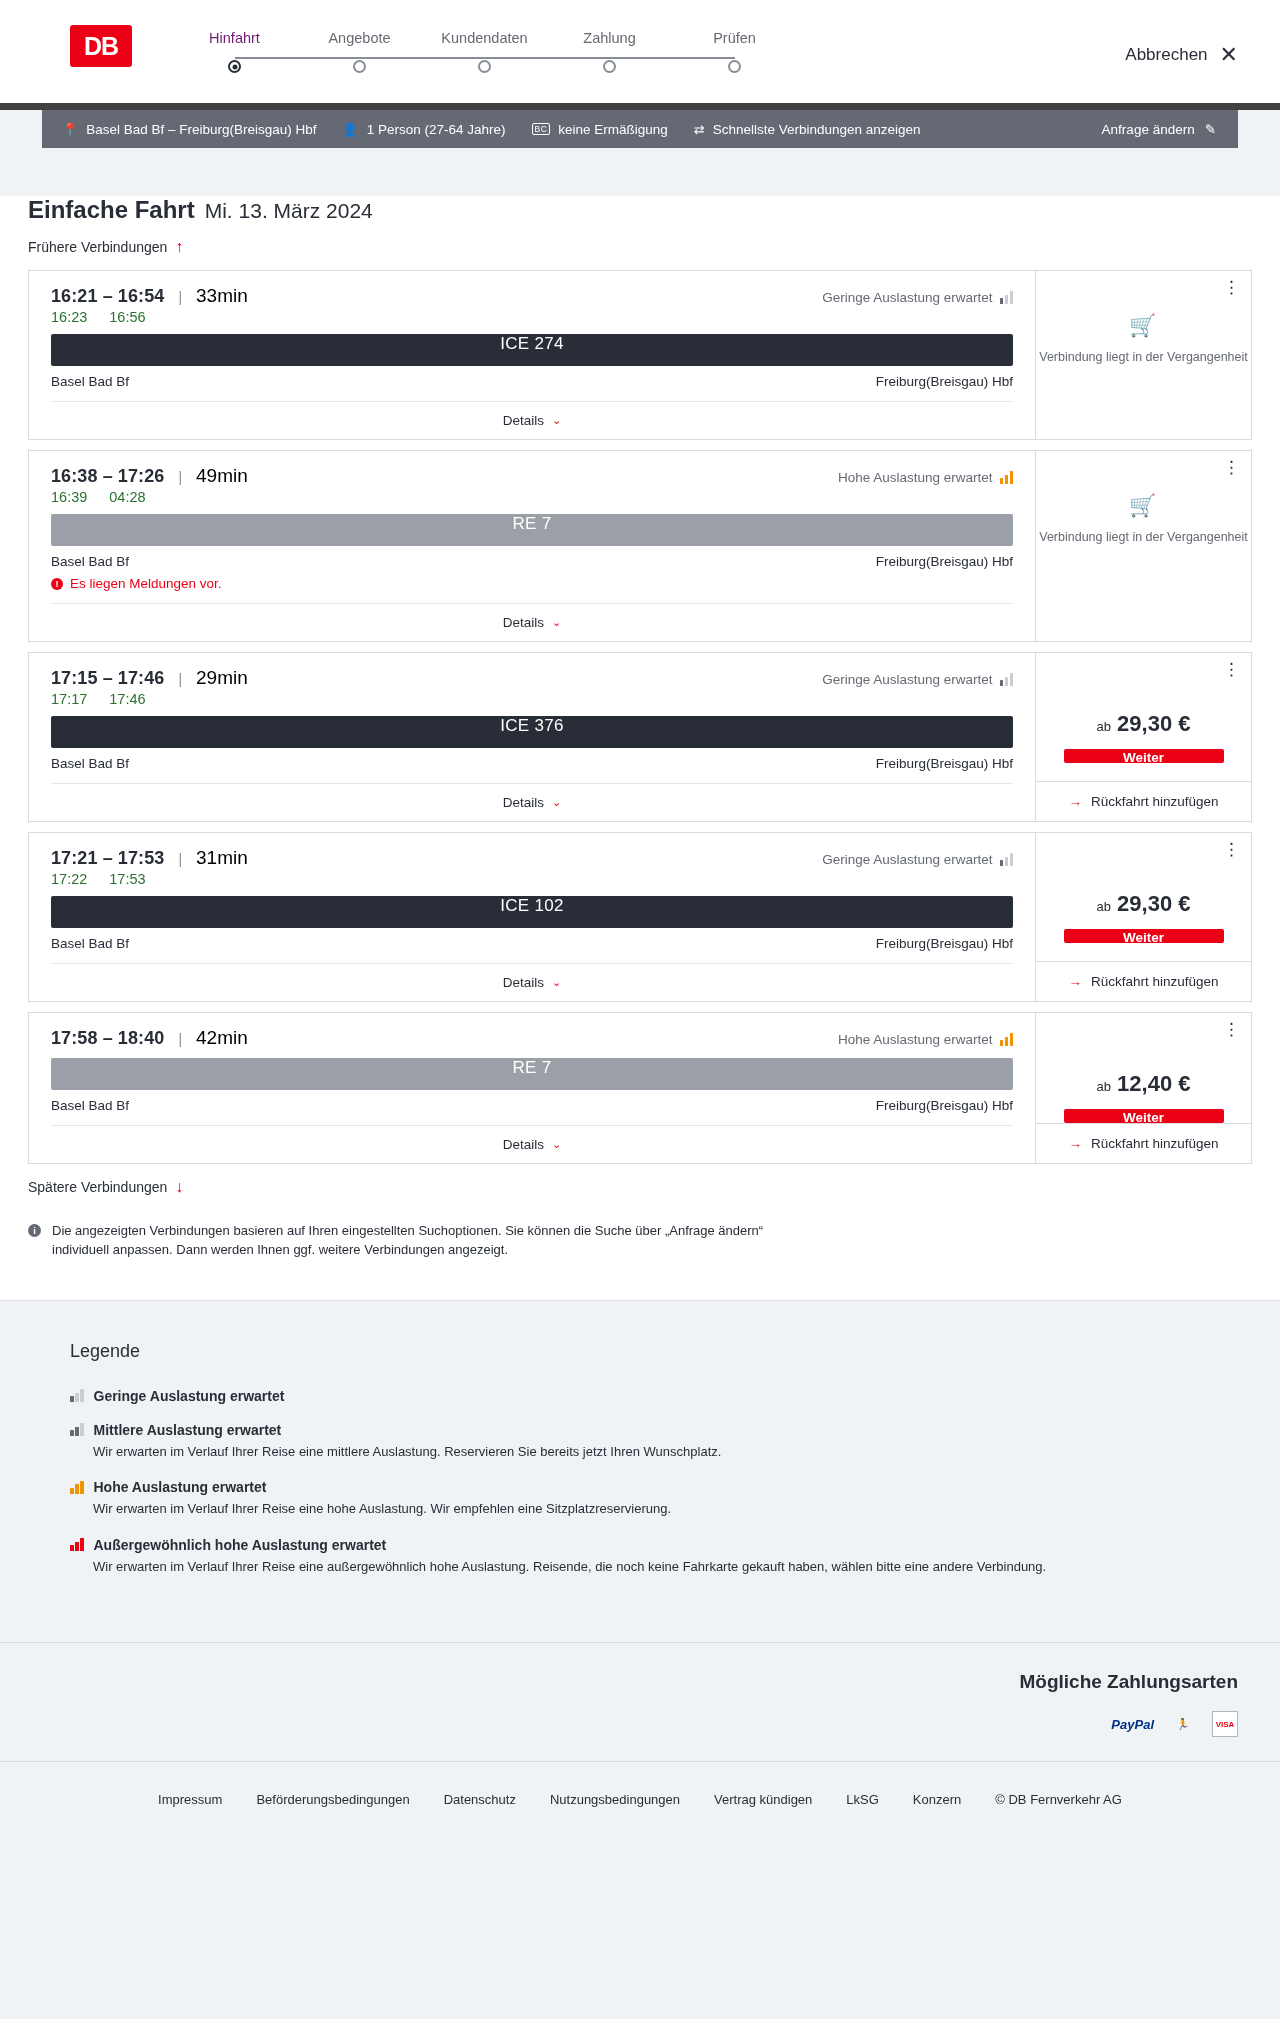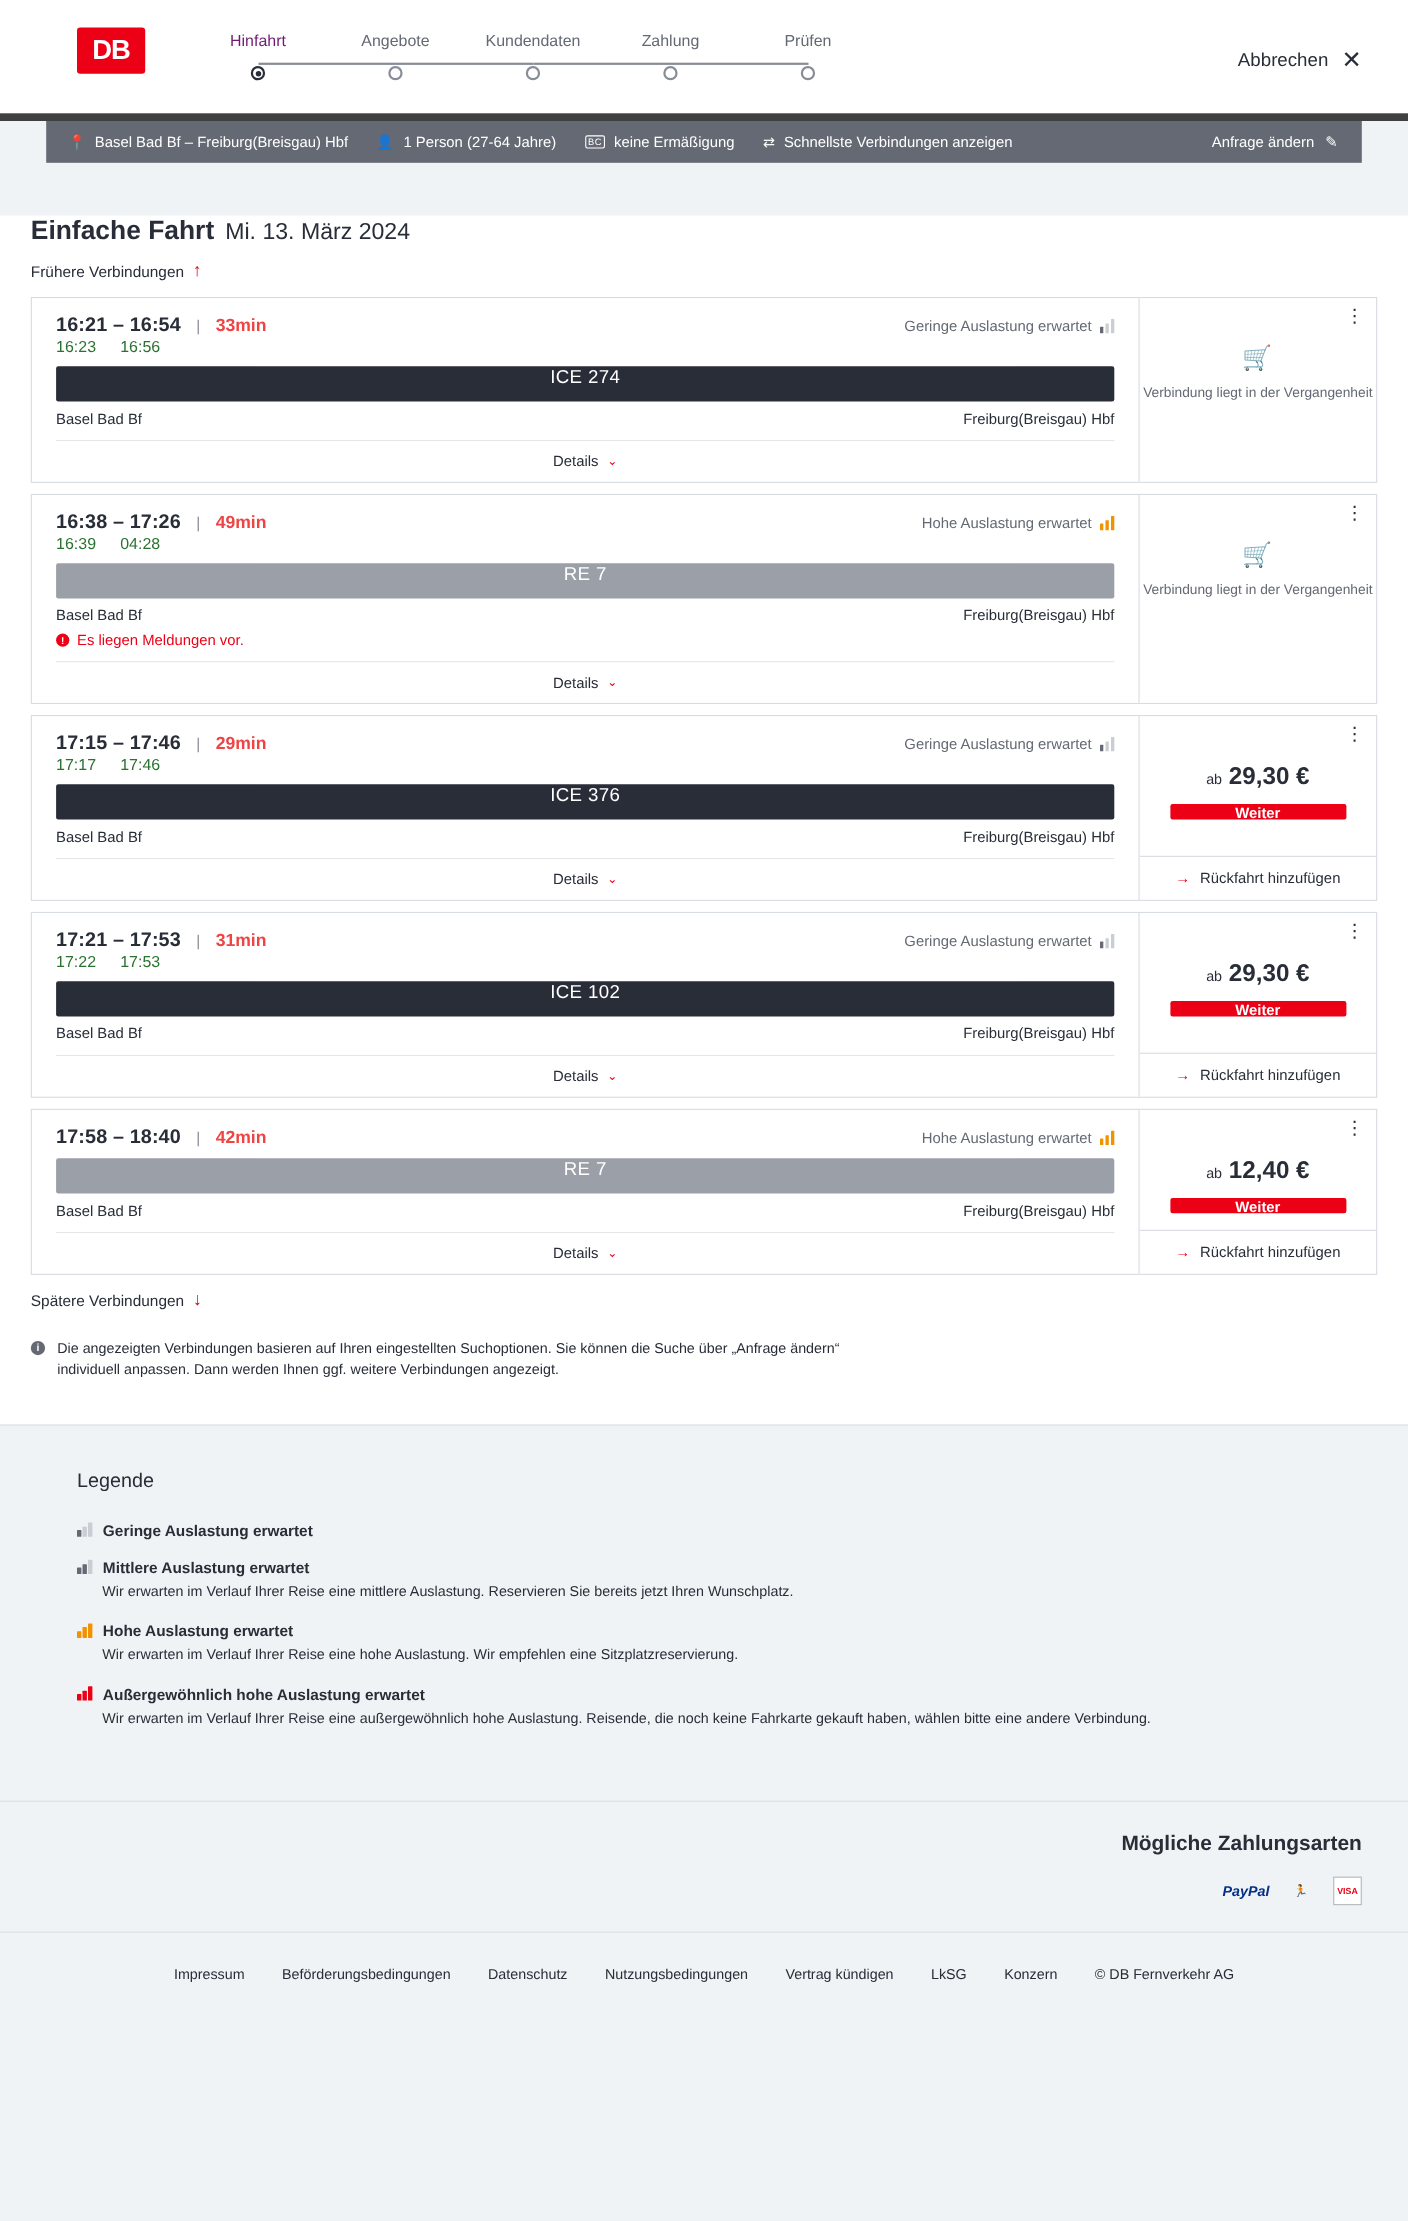--- a/index.html
+++ b/index.html
@@ -111,21 +111,21 @@
     display: flex;
     background: #fff;
     border: 1px solid #d7dce1;
     margin-bottom: 10px;
     position: relative;
   }
   .conn .left { flex: 1; padding: 14px 22px 0 22px; position: relative; }
   .row1 { display: flex; align-items: baseline; font-size: 14px; }
   .times { font-size: 18px; font-weight: bold; letter-spacing: .1px; }
   .sep { color: #878c96; margin: 0 14px; }
-  .dur { color: #ef4444; font-size: 16px; font-weight: bold; }
+  .dur { color: #000000; font-size: 19px; }
   .occupancy { margin-left: auto; font-size: 13.5px; color: #646973; display: flex; align-items: center; gap: 7px; }
   .row2 { color: #2a7230; font-size: 14.5px; margin-top: 2px; display: flex; gap: 22px; }
   .trainbar {
     margin-top: 9px; height: 32px; border-radius: 2px;
     display: flex; align-items: flex-start; justify-content: center;
     color: #fff; font-size: 17px; letter-spacing: .3px;
   }
   .trainbar.ice { background: #282d37; }
   .trainbar.re { background: #9ba0a8; }
   .row3 { display: flex; justify-content: space-between; font-size: 13.5px; margin-top: 8px; }
@@ -150,21 +150,21 @@
     position: relative;
     padding-top: 16px;
   }
   .kebab {
     position: absolute; top: 8px; right: 10px;
     font-size: 17px; color: #282d37; letter-spacing: 1px; cursor: pointer;
     line-height: 1;
   }
   .past-ico { font-size: 22px; margin-top: 26px; color: #646973; }
   .past-txt { font-size: 12.5px; color: #646973; text-align: center; margin-top: 10px; line-height: 1.35; }
-  .price { font-size: 22px; font-weight: bold; margin-top: 26px; }
+  .price { font-size: 22px; font-weight: bold; margin-top: 42px; }
   .price .ab { font-size: 13px; font-weight: normal; }
   .weiter {
     background: #ec0016; color: #fff; border: none;
     width: 160px; height: 14px; font-size: 13.5px; font-weight: bold;
     margin-top: 12px; cursor: pointer; border-radius: 2px;
     font-family: "Liberation Sans", sans-serif;
   }
   .retour {
     border-top: 1px solid #d7dce1;
     width: 100%; margin-top: auto;

